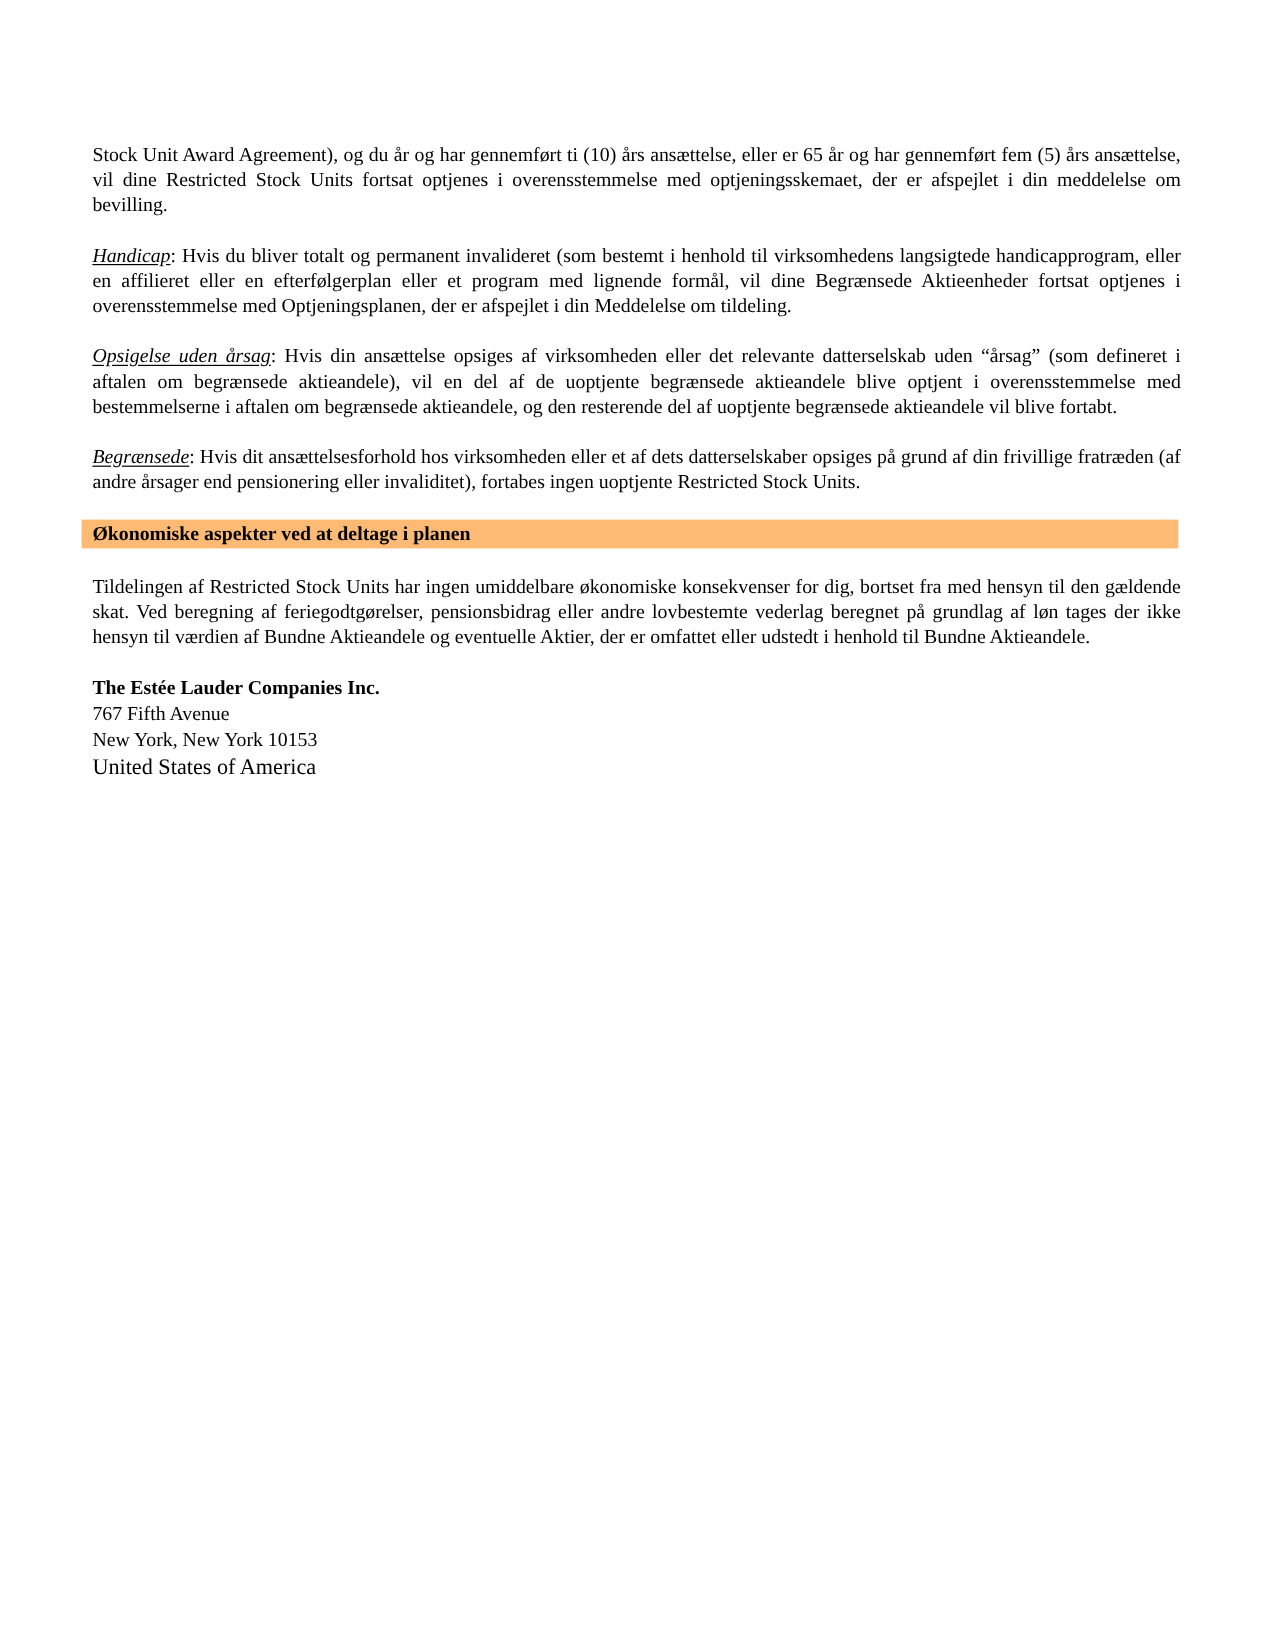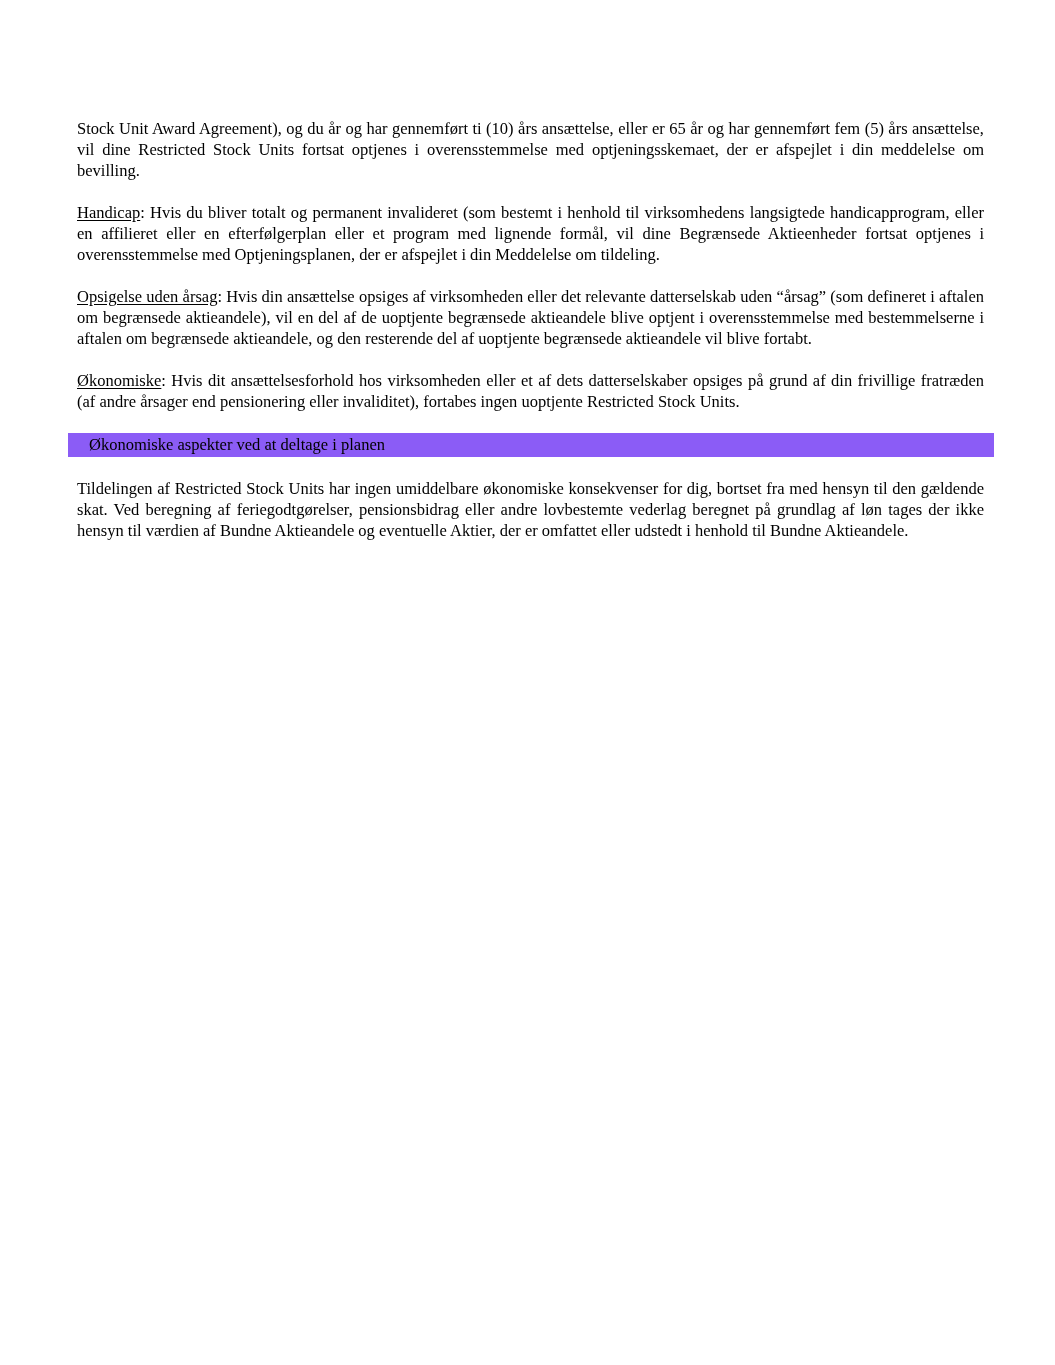--- a/index.html
+++ b/index.html
@@ -24,27 +24,28 @@
     font-size: 16.5px;
     line-height: 21px;
   }
   .para {
     text-align: justify;
     margin: 0 0 21px 0;
   }
   .para-label {
     text-decoration: underline;
     text-underline-offset: 2px;
+    font-style: italic;
   }
   .section-bar {
-    background: #8b5cf6;
+    background: #fdba74;
     margin: 0 0 21px -9px;
-    padding: 1px 0 2px 21px;
+    padding: 1px 0 2px 9px;
     width: 905px;
-    font-weight: normal;
+    font-weight: bold;
     text-align: left;
   }
   .address {
     margin-top: 0;
   }
   .address-line {
     text-align: left;
     margin: 0;
     line-height: 22px;
   }
@@ -61,23 +62,29 @@
 
 <div class="page">
   <div class="content">
 
     <p class="para"><span class="para-label"></span><span>Stock Unit Award Agreement), og du år og har gennemført ti (10) års ansættelse, eller er 65 år og har gennemført fem (5) års ansættelse, vil dine Restricted Stock Units fortsat optjenes i overensstemmelse med optjeningsskemaet, der er afspejlet i din meddelelse om bevilling.</span></p>
 
     <p class="para"><span class="para-label">Handicap</span><span>: Hvis du bliver totalt og permanent invalideret (som bestemt i henhold til virksomhedens langsigtede handicapprogram, eller en affilieret eller en efterfølgerplan eller et program med lignende formål, vil dine Begrænsede Aktieenheder fortsat optjenes i overensstemmelse med Optjeningsplanen, der er afspejlet i din Meddelelse om tildeling.</span></p>
 
     <p class="para"><span class="para-label">Opsigelse uden årsag</span><span>: Hvis din ansættelse opsiges af virksomheden eller det relevante datterselskab uden “årsag” (som defineret i aftalen om begrænsede aktieandele), vil en del af de uoptjente begrænsede aktieandele blive optjent i overensstemmelse med bestemmelserne i aftalen om begrænsede aktieandele, og den resterende del af uoptjente begrænsede aktieandele vil blive fortabt.</span></p>
 
-    <p class="para"><span class="para-label">Økonomiske</span><span>: Hvis dit ansættelsesforhold hos virksomheden eller et af dets datterselskaber opsiges på grund af din frivillige fratræden (af andre årsager end pensionering eller invaliditet), fortabes ingen uoptjente Restricted Stock Units.</span></p>
+    <p class="para"><span class="para-label">Begrænsede</span><span>: Hvis dit ansættelsesforhold hos virksomheden eller et af dets datterselskaber opsiges på grund af din frivillige fratræden (af andre årsager end pensionering eller invaliditet), fortabes ingen uoptjente Restricted Stock Units.</span></p>
 
 
     <div class="section-bar"><span>Økonomiske aspekter ved at deltage i planen</span></div>
 
     <p class="para"><span>Tildelingen af Restricted Stock Units har ingen umiddelbare økonomiske konsekvenser for dig, bortset fra med hensyn til den gældende skat.  Ved beregning af feriegodtgørelser, pensionsbidrag eller andre lovbestemte vederlag beregnet på grundlag af løn tages der ikke hensyn til værdien af Bundne Aktieandele og eventuelle Aktier, der er omfattet eller udstedt i henhold til Bundne Aktieandele.</span></p>
 
 
+    <div class="address">
+      <p class="address-line company">The Estée Lauder Companies Inc.</p>
+      <p class="address-line">767 Fifth Avenue</p>
+      <p class="address-line">New York, New York 10153</p>
+      <p class="address-line country">United States of America</p>
+    </div>
 
   </div>
 </div>
 
 </body></html>

